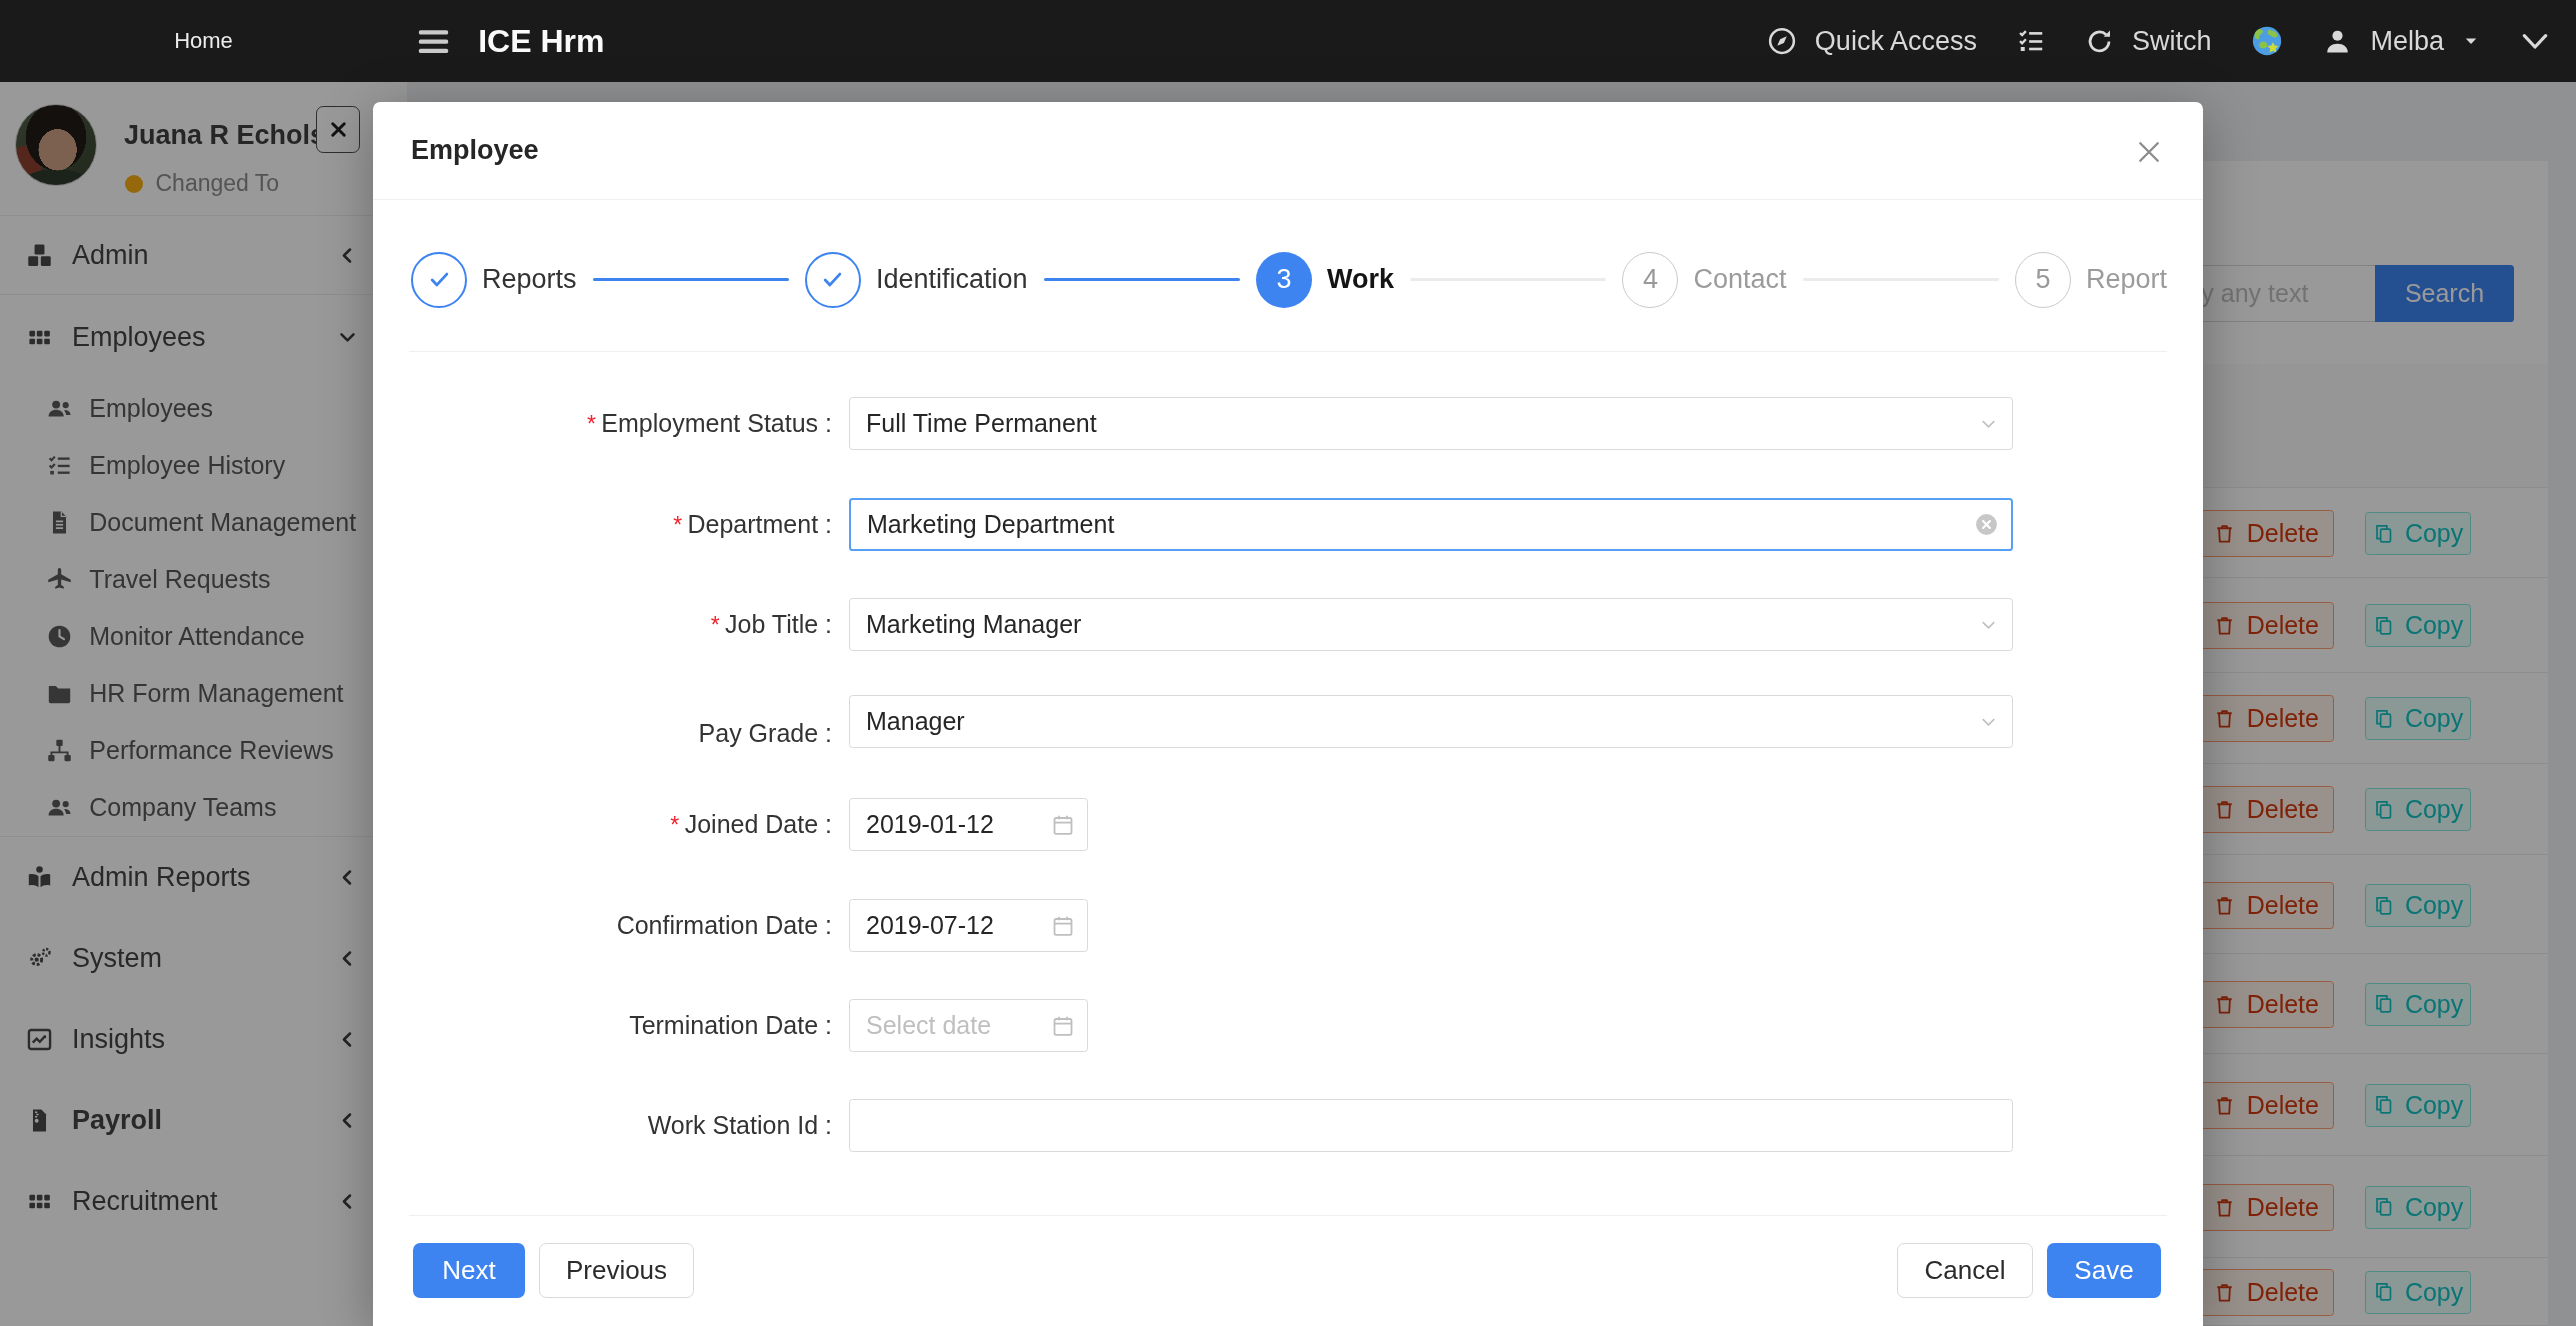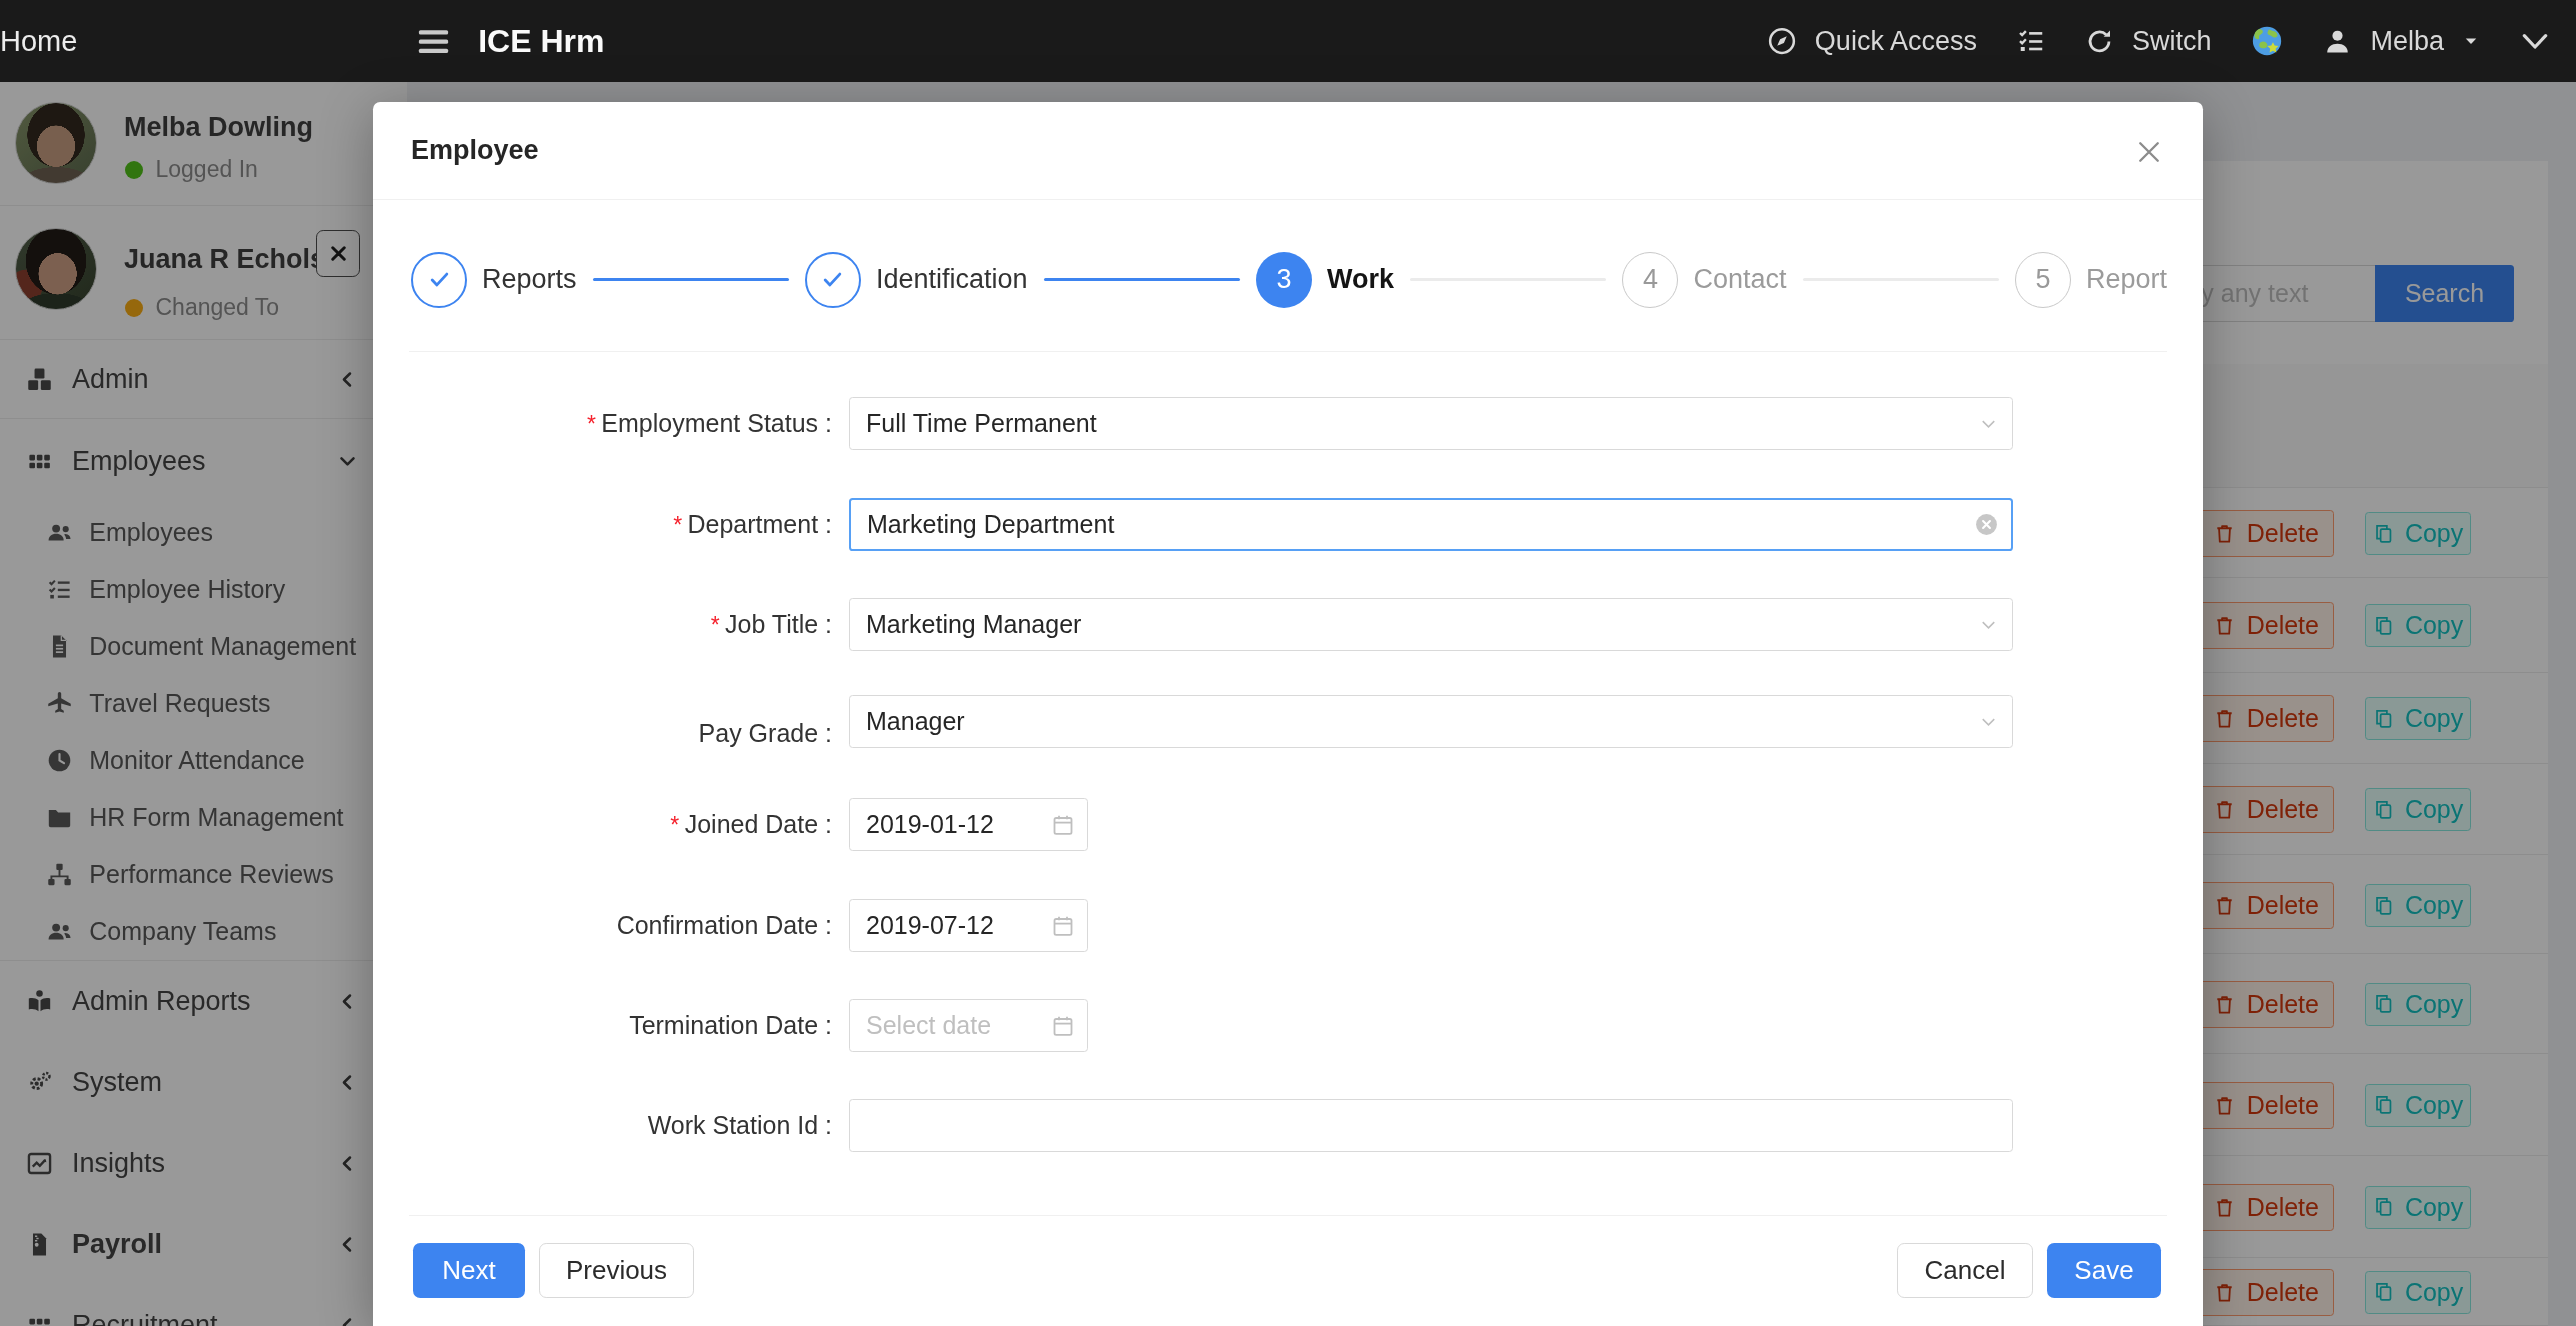--- a/index.html
+++ b/index.html
@@ -2,21 +2,21 @@
 <html style="font-size:14.3px"><head>
 <meta charset="utf-8">
 <style>
   * { margin:0; padding:0; box-sizing:border-box; }
   html,body { width:2576px; height:1326px; overflow:hidden; background:#f0f2f5;
     font-family:"Liberation Sans", sans-serif; }
 
   
   .topbar { position:absolute; left:0; top:0; width:2576px; height:82px; background:#1a1a1a;
     color:#d9d9d9; z-index:60; display:flex; align-items:center; }
-  .tb-home { width:407px; font-size:29px; color:#ececec; }
+  .tb-home { width:407px; text-align:center; font-size:22px; color:#ececec; }
   .tb-burger { margin-left:7.2px; color:#c9c9c9; }
   .tb-brand { margin-left:25px; font-size:32px; font-weight:bold; color:#fafafa; }
   .tb-right { position:absolute; right:25px; top:0; height:82px; display:flex; align-items:center; gap:39px; }
   .tb-item { display:flex; align-items:center; gap:18px; font-size:27px; color:#d9d9d9; cursor:pointer; }
   .ic { display:inline-flex; align-items:center; justify-content:center; }
 
   
   .sidebar { position:absolute; left:0; top:82px; width:407px; height:1244px; background:#ffffff; z-index:1; }
   .ucard { position:relative; border-bottom:0.9px solid #ededed; }
   .ucard.c1 { height:124px; } .ucard.c2 { height:134px; }
@@ -190,28 +190,20 @@
     </div>
     <span class="ic tb-item">
         <svg viewBox="0 0 24 24" width="32" height="32" fill="none" xmlns="http://www.w3.org/2000/svg">
           <path d="M4 8l8 8.5L20 8" fill="none" stroke="currentColor" stroke-width="2.4" stroke-linecap="round" stroke-linejoin="round"></path>
         </svg>
       </span>
   </div>
 </div>
 
 <div class="sidebar">
-  <div class="ucard c1">
-    <div class="avatar av1"></div>
-    <div class="uname">Melba Dowling</div>
-    <div class="ustatus">
-      <span class="udot" style="background:#52c41a"></span>
-      <span>Logged In</span>
-    </div>
-  </div>
   <div class="ucard c2">
     <div class="avatar av2"></div>
     <div class="uname">Juana R Echols</div>
     <div class="ustatus">
       <span class="udot" style="background:#faad14"></span>
       <span>Changed To</span>
     </div>
     <div class="uclose">
       <span class="ic">
           <svg viewBox="0 0 24 24" width="23" height="23" fill="none" xmlns="http://www.w3.org/2000/svg">

